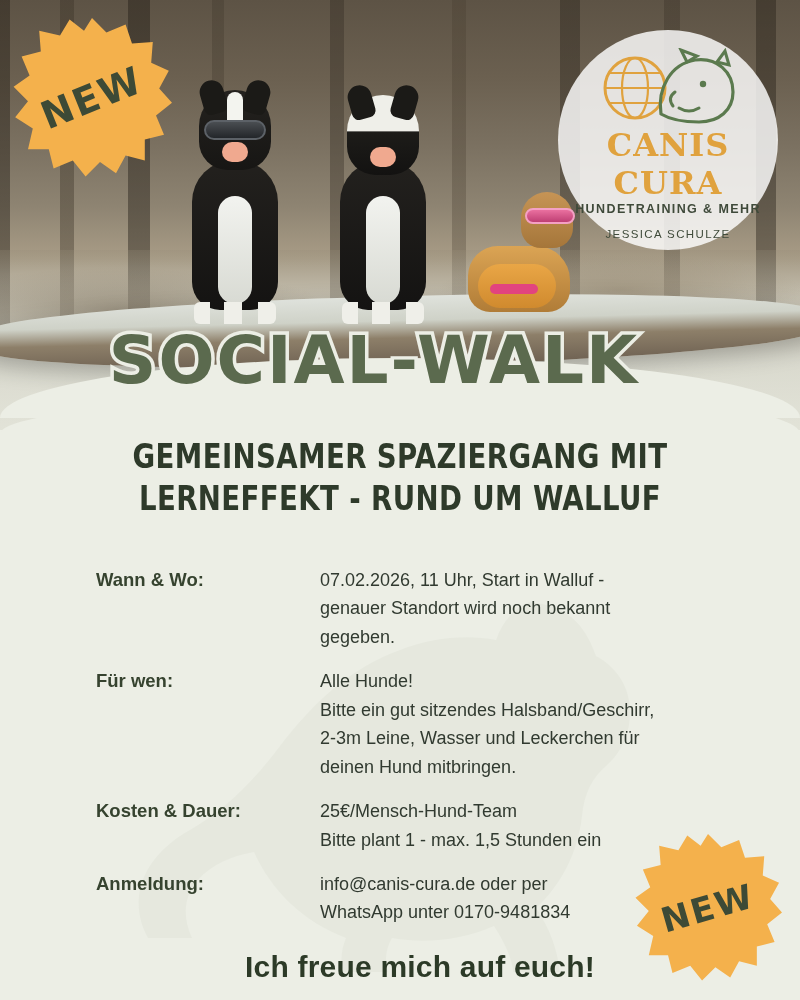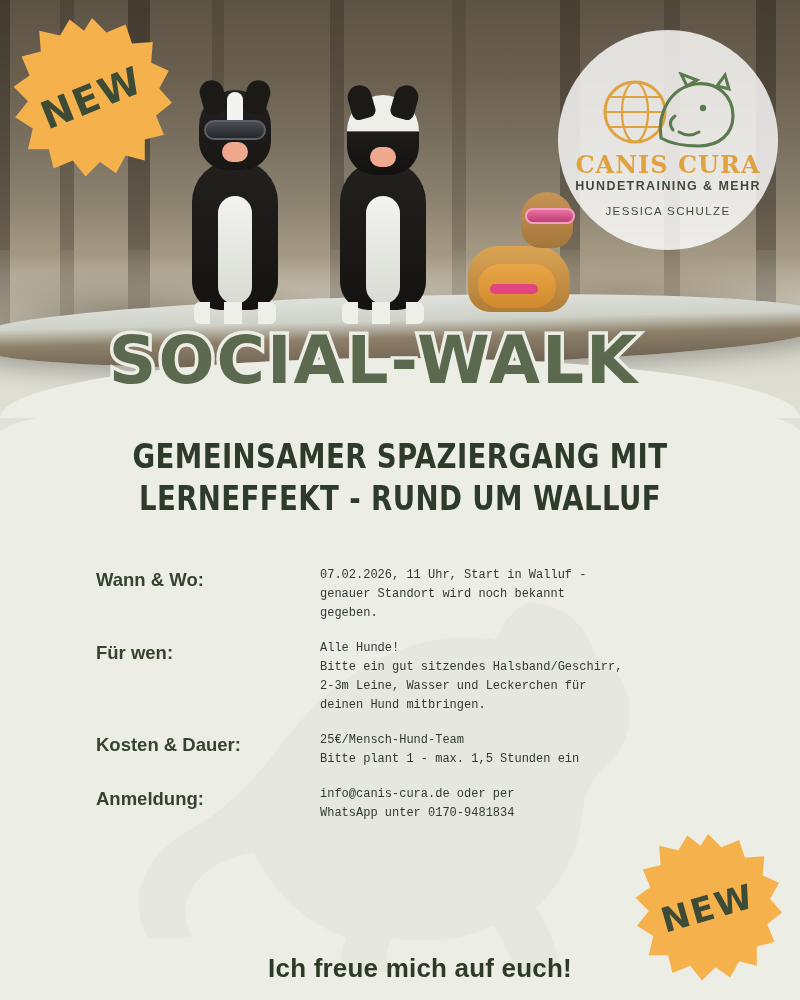--- a/index.html
+++ b/index.html
@@ -159,21 +159,21 @@
     border-radius: 50%;
     background: rgba(255,255,255,0.82);
     display: flex; flex-direction: column;
     align-items: center; justify-content: center;
     text-align: center;
     padding-top: 8px;
   }
   .logo-art { width: 170px; height: 92px; position: relative; }
   .logo-name {
     font-family: "DejaVu Serif", serif;
-    font-size: 24px; letter-spacing: 1px;
+    font-size: 32px; letter-spacing: 1px;
     color: #e0a23e; font-weight: 700;
     margin-top: -14px;
   }
   .logo-sub1 {
     font-size: 12.5px; letter-spacing: 1.4px; color: #3f4a3a;
     margin-top: 0; font-weight: 600;
   }
   .logo-sub2 {
     font-size: 11.5px; letter-spacing: 1.4px; color: #3f4a3a;
     margin-top: 12px;
@@ -265,34 +265,34 @@
     gap: 16px;
   }
   .d-label {
     font-family: "Liberation Sans", sans-serif;
     font-weight: 700;
     font-size: 18.5px;
     color: #36432f;
     line-height: 1.55;
   }
   .d-value {
-    font-family: Liberation Mono, monospace;
-    font-size: 12px;
+    font-family: Liberation Sans, sans-serif;
+    font-size: 18px;
     color: #313a30;
     line-height: 1.58;
     white-space: pre-line;
   }
 
   .closing {
     position: absolute;
     left: 0; width: 800px; bottom: 16px;
     text-align: center;
     font-family: "Liberation Sans", sans-serif;
     font-weight: 700;
-    font-size: 26px;
+    font-size: 30px;
     color: #2c3a27;
     letter-spacing: 0.2px;
     padding-left: 40px;
   }
 </style>
 </head>
 <body>
 
 <div class="poster">
 

